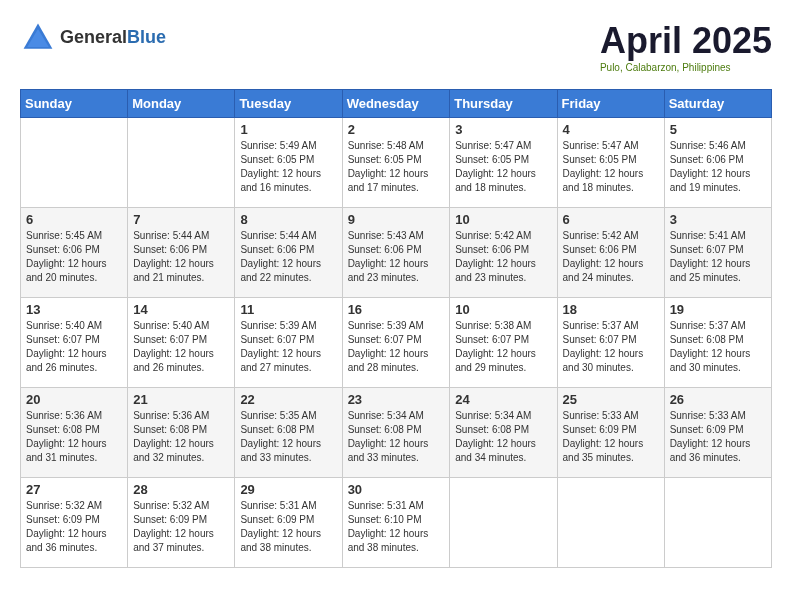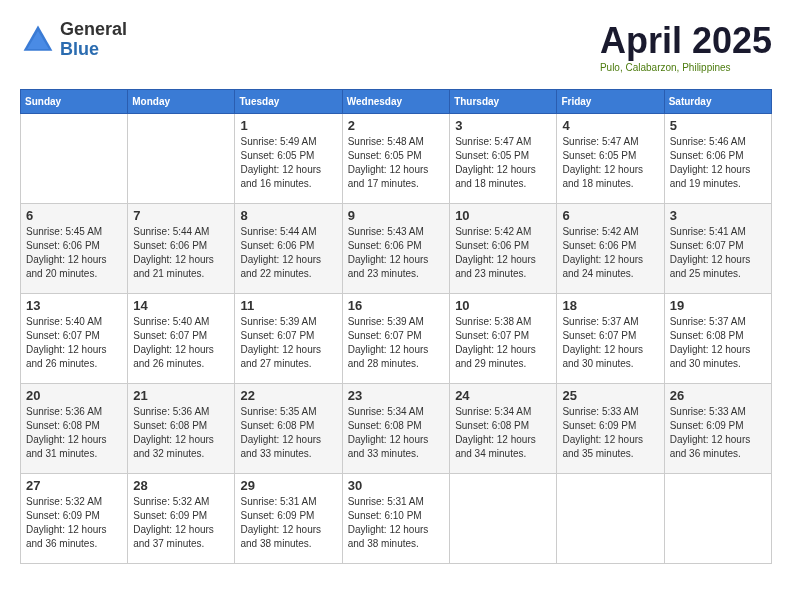--- a/index.html
+++ b/index.html
@@ -16,21 +16,21 @@
       align-items: flex-start;
       margin-bottom: 16px;
     }
     .logo {
       display: flex;
       align-items: center;
       gap: 4px;
     }
     .logo-text {
       display: flex;
-      flex-direction: column;
+      flex-direction: row;
       line-height: 1.1;
     }
     .logo-general {
       font-size: 18px;
       font-weight: bold;
       color: #333;
     }
     .logo-blue {
       font-size: 18px;
       font-weight: bold;
@@ -55,21 +55,21 @@
     .calendar {
       width: 100%;
       border-collapse: collapse;
       font-size: 11px;
     }
     .calendar thead th {
       background: #3a7bd5;
       color: #fff;
       padding: 6px 4px;
       text-align: left;
-      font-size: 10px;
+      font-size: 13px;
       font-weight: bold;
       border: 1px solid #2a5db0;
     }
     .calendar tbody td {
       border: 1px solid #ccc;
       vertical-align: top;
       padding: 4px 5px;
       width: 108px;
       min-height: 80px;
       height: 90px;

